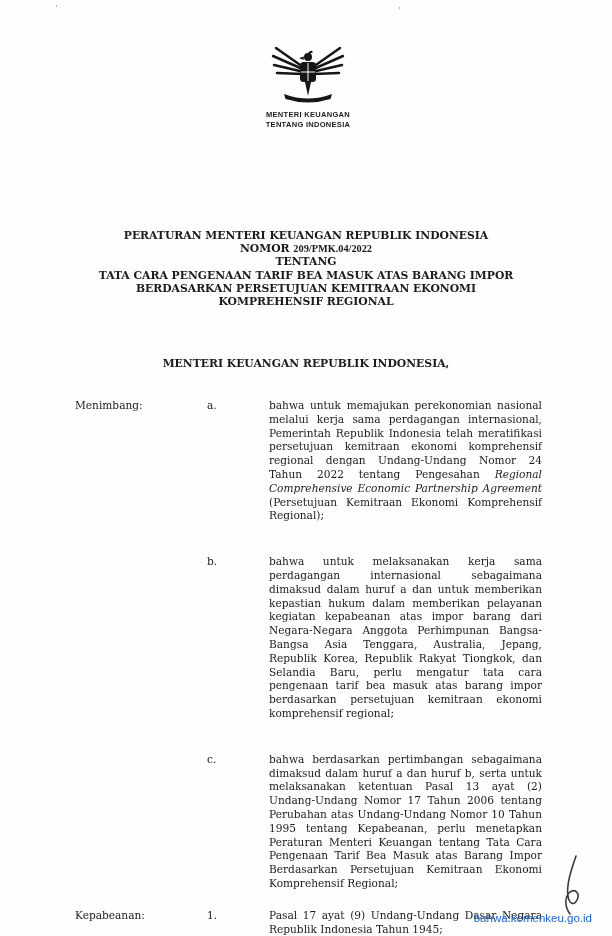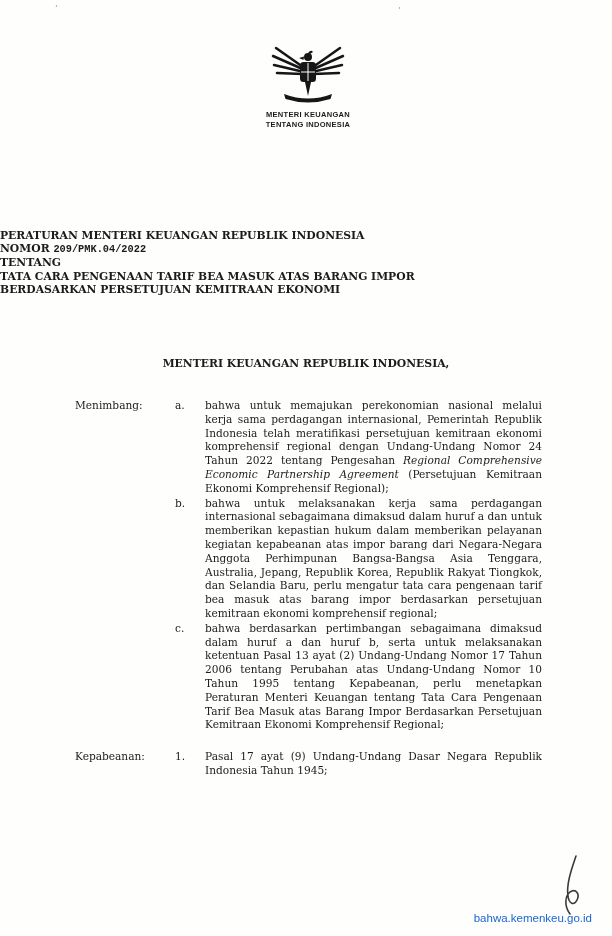--- a/index.html
+++ b/index.html
@@ -20,41 +20,41 @@
     font-size:7.5px; font-weight:bold; line-height:9.5px;
     letter-spacing:.3px;
   }
   .salinan {
     margin-top:7px;
     font-size:10.5px; font-weight:bold; letter-spacing:1.2px;
   }
   
   .title-block {
     position:absolute; top:229px; left:0; right:0;
-    text-align:left; font-weight:bold;
+    text-align:center; font-weight:bold;
     font-size:10.8px; line-height:13.2px;
   }
-  .nomor-value { font-family:Liberation Mono, monospace; font-size:10.3px; }
+  .nomor-value { font-family:Liberation Serif, serif; font-size:10.3px; }
   .invocation {
     position:absolute; top:327px; left:0; right:0;
     text-align:center; font-weight:bold; font-size:10.8px;
   }
   .authority {
     position:absolute; top:357px; left:0; right:0;
     text-align:center; font-weight:bold; font-size:10.8px;
   }
   
   .body-block {
     position:absolute; top:399px; left:75px; right:70px;
     font-size:10.6px; line-height:13.8px;
   }
   .row3 {
     display:grid;
     grid-template-columns:100px 30px 1fr;
-    column-gap:0; row-gap:1px;
+    column-gap:0; row-gap:1px;gap:32px;
   }
   .col-label { text-align:left; }
   .col-marker { text-align:left; }
   .para { text-align:justify; }
   .para em { font-style:italic; }
   .legal-block { margin-top:18px; }
   
   .footer-link {
     position:absolute; right:20px; bottom:12px;
     font-family:"Liberation Sans", sans-serif;
@@ -103,20 +103,21 @@
     <div class="ministry">MENTERI KEUANGAN</div>
     <div class="ministry">TENTANG INDONESIA</div>
   </div>
 
   <div class="title-block">
     <div>PERATURAN MENTERI KEUANGAN REPUBLIK INDONESIA</div>
     <div><span>NOMOR </span><span class="nomor-value">209/PMK.04/2022</span></div>
     <div>TENTANG</div>
     <div>TATA CARA PENGENAAN TARIF BEA MASUK ATAS BARANG IMPOR</div>
     <div>BERDASARKAN PERSETUJUAN KEMITRAAN EKONOMI</div>
+    <div>KOMPREHENSIF REGIONAL</div>
   </div>
 
   <div class="authority">MENTERI KEUANGAN REPUBLIK INDONESIA,</div>
 
   <div class="body-block">
 
     <div class="row3">
       <div class="col-label">Menimbang:</div>
       <div class="col-marker">a.</div>
       <div class="para"><span>bahwa untuk memajukan perekonomian nasional melalui kerja sama perdagangan internasional, Pemerintah Republik Indonesia telah meratifikasi persetujuan kemitraan ekonomi komprehensif regional dengan Undang-Undang Nomor 24 Tahun 2022 tentang Pengesahan </span><em>Regional Comprehensive Economic Partnership Agreement</em><span> (Persetujuan Kemitraan Ekonomi Komprehensif Regional);</span></div>

